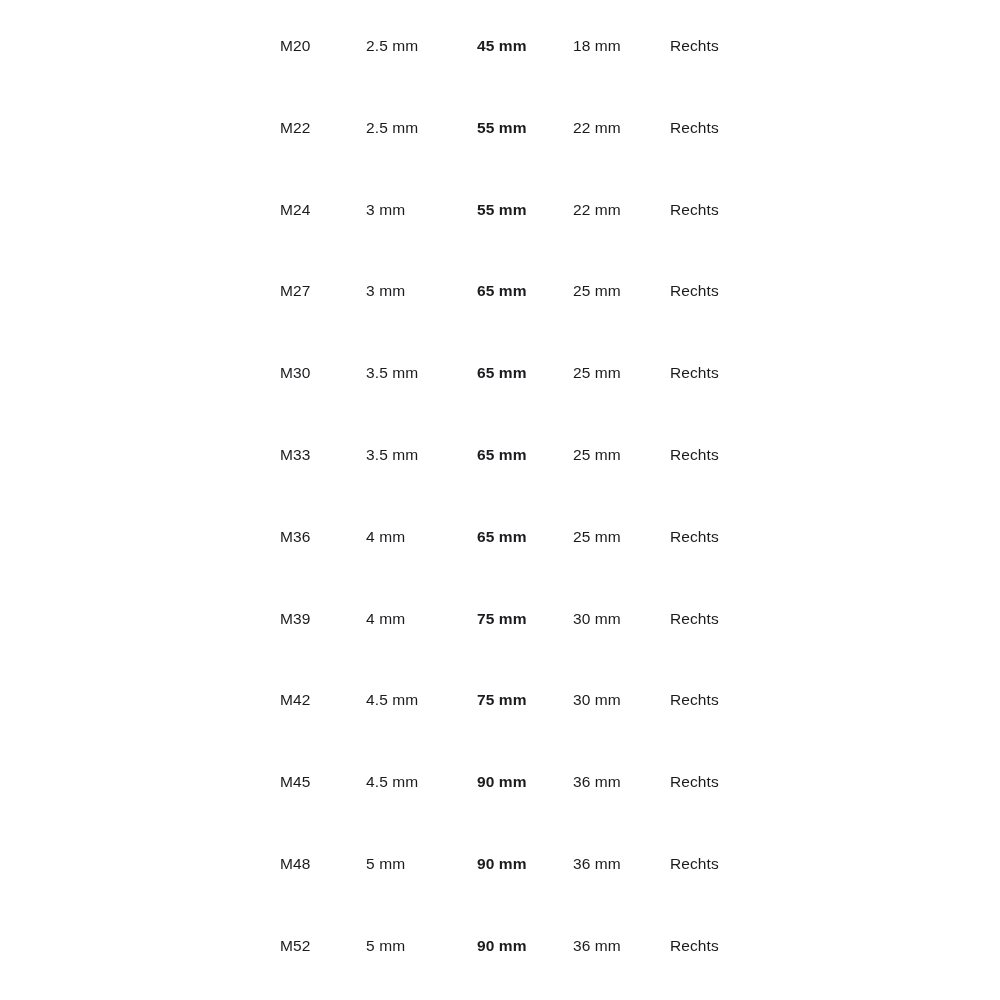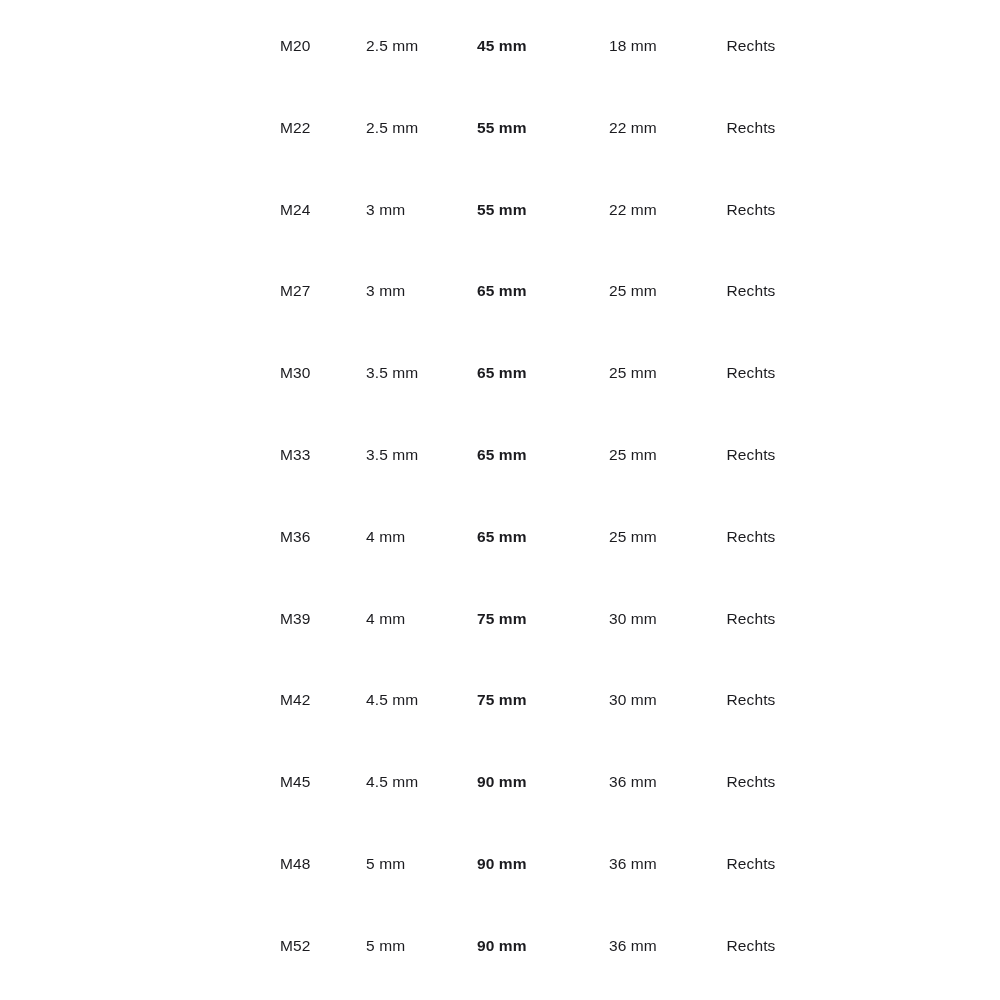--- a/index.html
+++ b/index.html
@@ -45,22 +45,22 @@
     line-height: 20px;
     letter-spacing: 0.1px;
     color: #1b1b1f;
     font-weight: 400;
     white-space: nowrap;
   }
 
   .col-thread    { width: 86px; flex: 0 0 86px; }
   .col-pitch     { width: 111px; flex: 0 0 111px; }
   .col-length    { width: 96px; flex: 0 0 96px; font-weight: bold; }
-  .col-width     { width: 97px; flex: 0 0 97px; margin-left: 36px; }
-  .col-direction { width: 90px; flex: 0 0 90px; text-align: center; }
+  .col-width     { width: 97px; flex: 0 0 97px; }
+  .col-direction { width: 90px; flex: 0 0 90px; }
 </style>
 </head>
 <body>
 
 <div id="spec-table">
   <div class="table-body">
       <div class="spec-row">
         <div class="cell col-thread">M20</div>
         <div class="cell col-pitch">2.5 mm</div>
         <div class="cell col-length">45 mm</div>

